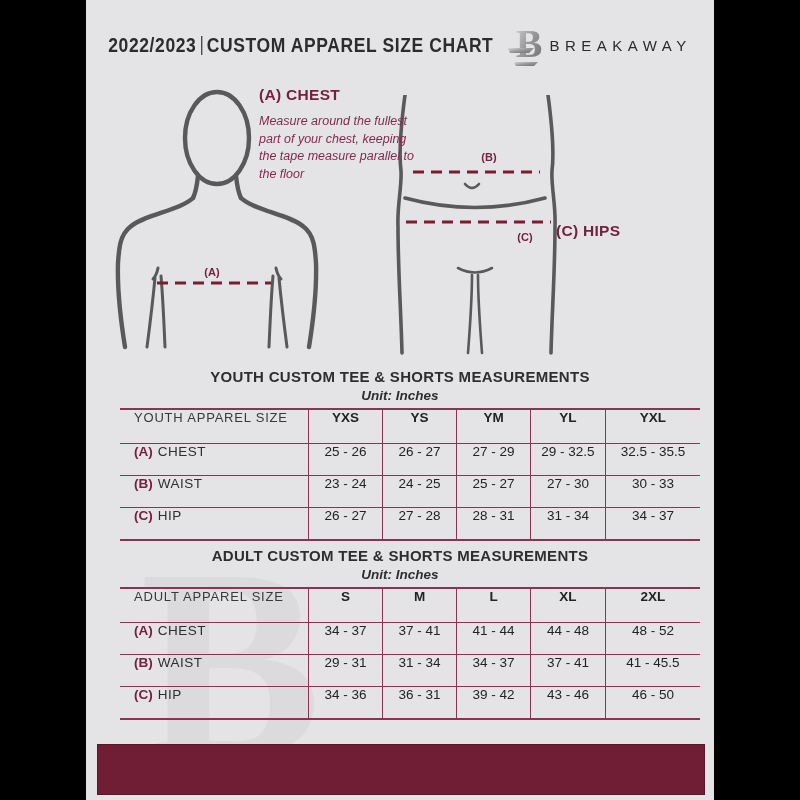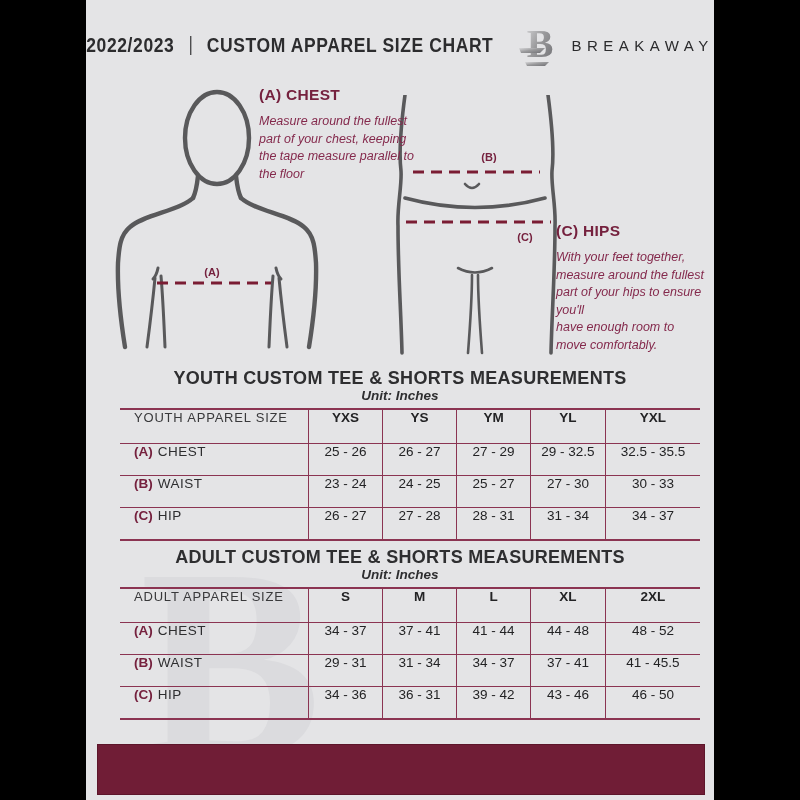--- a/index.html
+++ b/index.html
@@ -6,38 +6,38 @@
   .stage{position:relative;width:800px;height:800px;background:#000;overflow:hidden;
          font-family:"Liberation Sans",sans-serif;}
   .page{position:absolute;left:86px;top:0;width:628px;height:800px;background:#E4E4E6;overflow:hidden;}
 
   
   .watermark{position:absolute;left:54px;top:528px;font-family:"Liberation Serif",serif;
              font-weight:700;font-size:272px;line-height:1;color:#DBDBDE;z-index:0;user-select:none;}
 
   
   .hdr{position:absolute;left:0;right:0;top:20px;height:50px;display:flex;align-items:center;
-       justify-content:center;gap:11px;z-index:2;}
+       justify-content:center;gap:0;z-index:2;}
   .hdr .part{font-weight:700;font-size:17.5px;letter-spacing:.6px;color:#2C2C2E;
              transform:scaleY(1.14);white-space:nowrap;}
   .hdr .div{font-weight:400;font-size:17px;color:#4A4A4C;transform:scaleY(1.2);margin:0 3px;}
   .logo{width:44px;height:46px;margin-left:12px;flex:0 0 auto;}
   .brand{font-weight:400;font-size:15px;letter-spacing:5.5px;color:#2B2B2D;white-space:nowrap;}
 
   
   .svg-abs{position:absolute;z-index:1;}
 
   
   .inst{position:absolute;z-index:2;}
   .inst-h{font-weight:800;font-size:15.5px;letter-spacing:.3px;color:#75213E;}
   .inst-p{margin-top:9px;font-style:italic;font-weight:500;font-size:12.5px;line-height:1.4;
           color:#84294C;white-space:pre-line;}
 
   
-  .tbl-title{position:absolute;left:0;right:0;text-align:center;font-weight:700;font-size:18px;
+  .tbl-title{position:absolute;left:0;right:0;text-align:center;font-weight:700;font-size:15px;
              letter-spacing:.3px;color:#2E2E30;z-index:2;}
   .tbl-unit{position:absolute;left:0;right:0;text-align:center;font-style:italic;font-weight:600;
             font-size:13.5px;color:#2E2E30;z-index:2;}
 
   
   .sizetable{position:absolute;left:34px;width:580px;z-index:1;
              border-top:2px solid #8B3452;border-bottom:2px solid #8B3452;}
   .trow{display:grid;grid-template-columns:188px 74px 74px 74px 75px 95px;}
   .trow + .trow{border-top:1.6px solid #8B3452;}
   .tcell{display:flex;align-items:flex-start;justify-content:center;height:31px;
@@ -116,22 +116,20 @@
       <line x1="18" y1="127" x2="163" y2="127" stroke="#7A1C33" stroke-width="3.2" stroke-dasharray="11 7"></line>
       <text x="137" y="146" text-anchor="middle" font-family="Liberation Sans, sans-serif" font-size="11" font-weight="bold" fill="#75213E">(C)</text>
     </svg>
 
     <div class="inst" style="left:173px;top:86px;width:160px">
       <div class="inst-h">(A) CHEST</div>
       <div class="inst-p">Measure around the fullest part of your chest, keeping the tape measure parallel to the floor</div>
     </div>
     <div class="inst" style="left:470px;top:222px;width:152px">
       <div class="inst-h">(C) HIPS</div>
-      <div class="inst-p">With your feet together, measure around the fullest part of your hips to ensure you'll
-have enough room to move comfortably.</div>
     </div>
 
     <div class="tbl-title" style="top:368px">YOUTH CUSTOM TEE &amp; SHORTS MEASUREMENTS</div>
     <div class="tbl-unit" style="top:388px">Unit: Inches</div>
     <div class="sizetable" style="top:408px">
       <div class="trow head">
         <div class="tcell">
             <span class="size-header-label">YOUTH APPAREL SIZE</span>
           </div>
         <div class="tcell">YXS</div>

